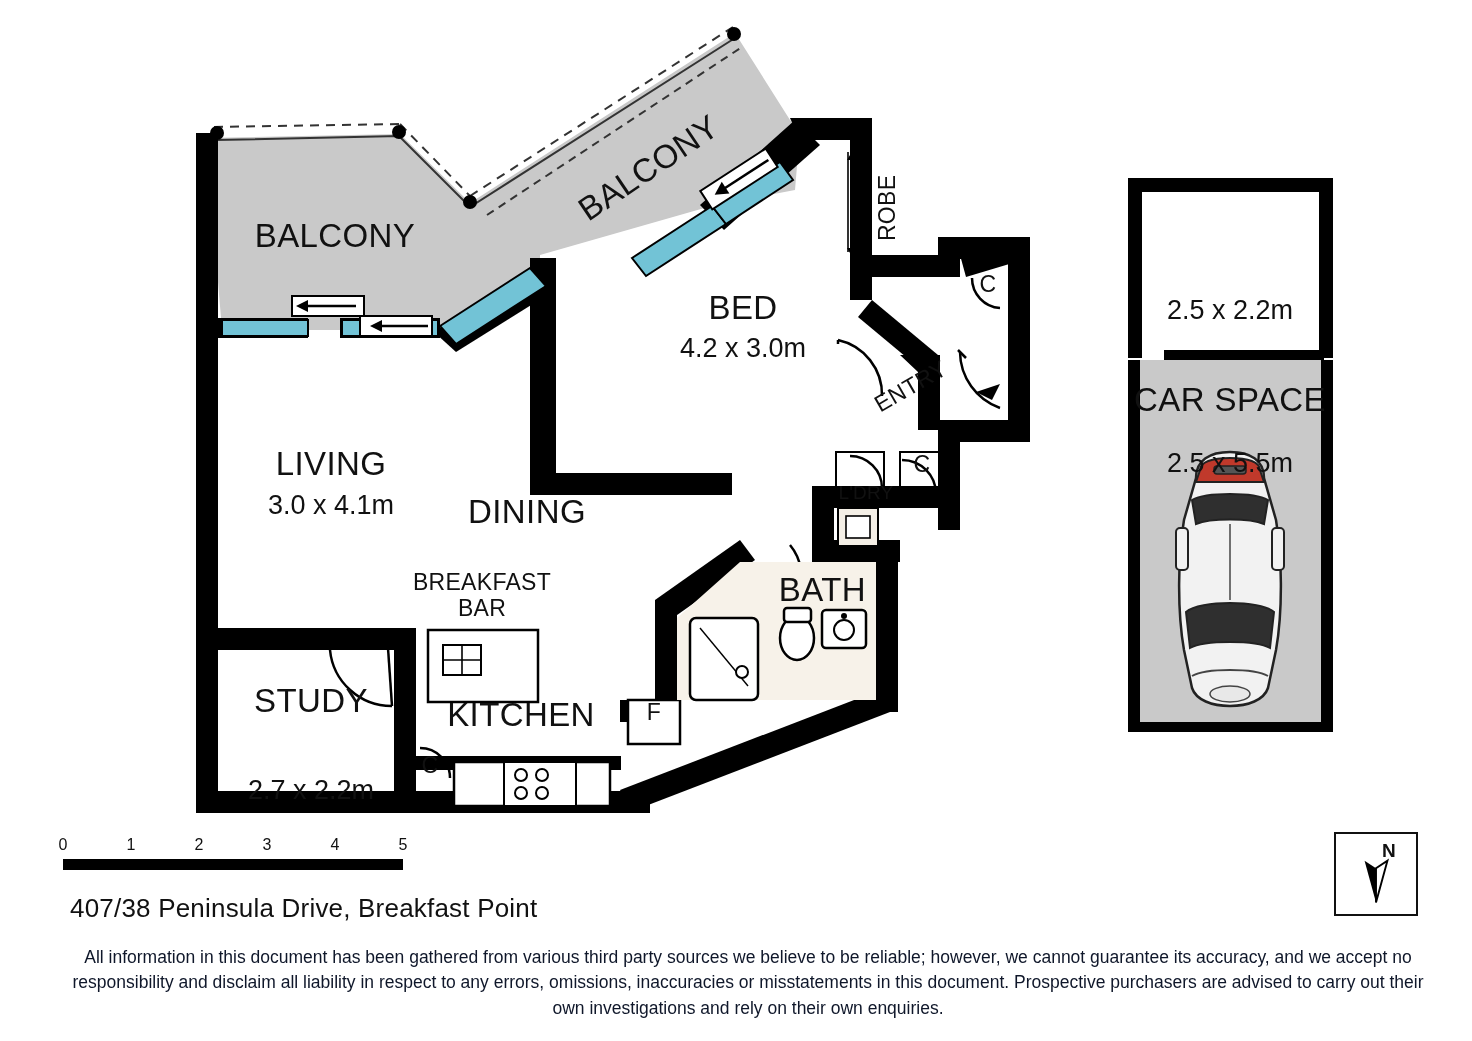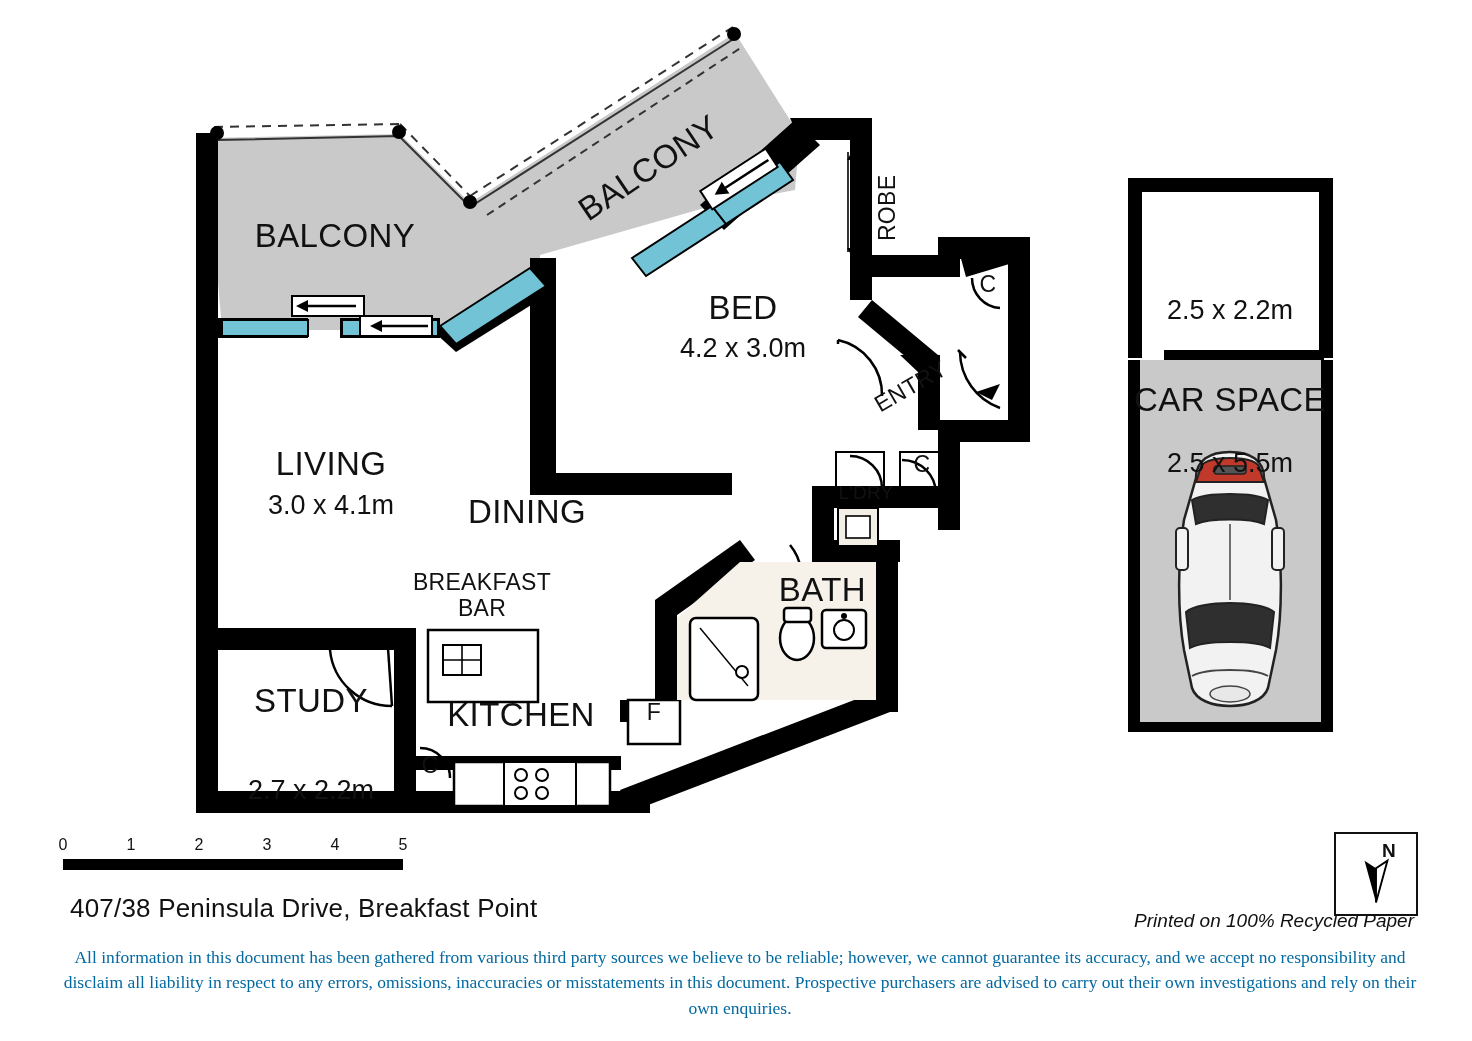--- a/index.html
+++ b/index.html
@@ -91,28 +91,27 @@
   .recycled {
     position: absolute;
     right: 58px;
     top: 910px;
     font-size: 19px;
     font-style: italic;
     font-family: "Liberation Sans", sans-serif;
   }
   .disclaimer {
     position: absolute;
-    left: 60px;
+    left: 68px;
     top: 945px;
     width: 1360px;
     font-size: 17.5px;
     line-height: 1.45;
     text-align: center;
-    color: #0369a1;
-    font-family: Liberation Serif, serif;
+    color: #0f172a;
   }
   .compass {
     position: absolute;
     left: 1334px;
     top: 832px;
     width: 84px;
     height: 84px;
     border: 2px solid #111;
     box-sizing: border-box;
   }
@@ -382,17 +381,16 @@
   <div class="addr">407/38 Peninsula Drive, Breakfast Point</div>
 
   <div class="compass">
     <div class="n">N</div>
     <svg viewBox="0 0 84 84" width="80" height="80" style="position:absolute; left:0; top:0;">
       <polygon points="42,72 30,28 42,36" fill="#000"></polygon>
       <polygon points="42,72 54,28 42,36" fill="none" stroke="#000" stroke-width="2"></polygon>
     </svg>
   </div>
 
-  <div class="recycled">Printed on 100% Recycled Paper</div>
 
   <div class="disclaimer">All information in this document has been gathered from various third party sources we believe to be reliable; however, we cannot guarantee its accuracy, and we accept no responsibility and disclaim all liability in respect to any errors, omissions, inaccuracies or misstatements in this document. Prospective purchasers are advised to carry out their own investigations and rely on their own enquiries.</div>
 
 </div>
 
 </body></html>

